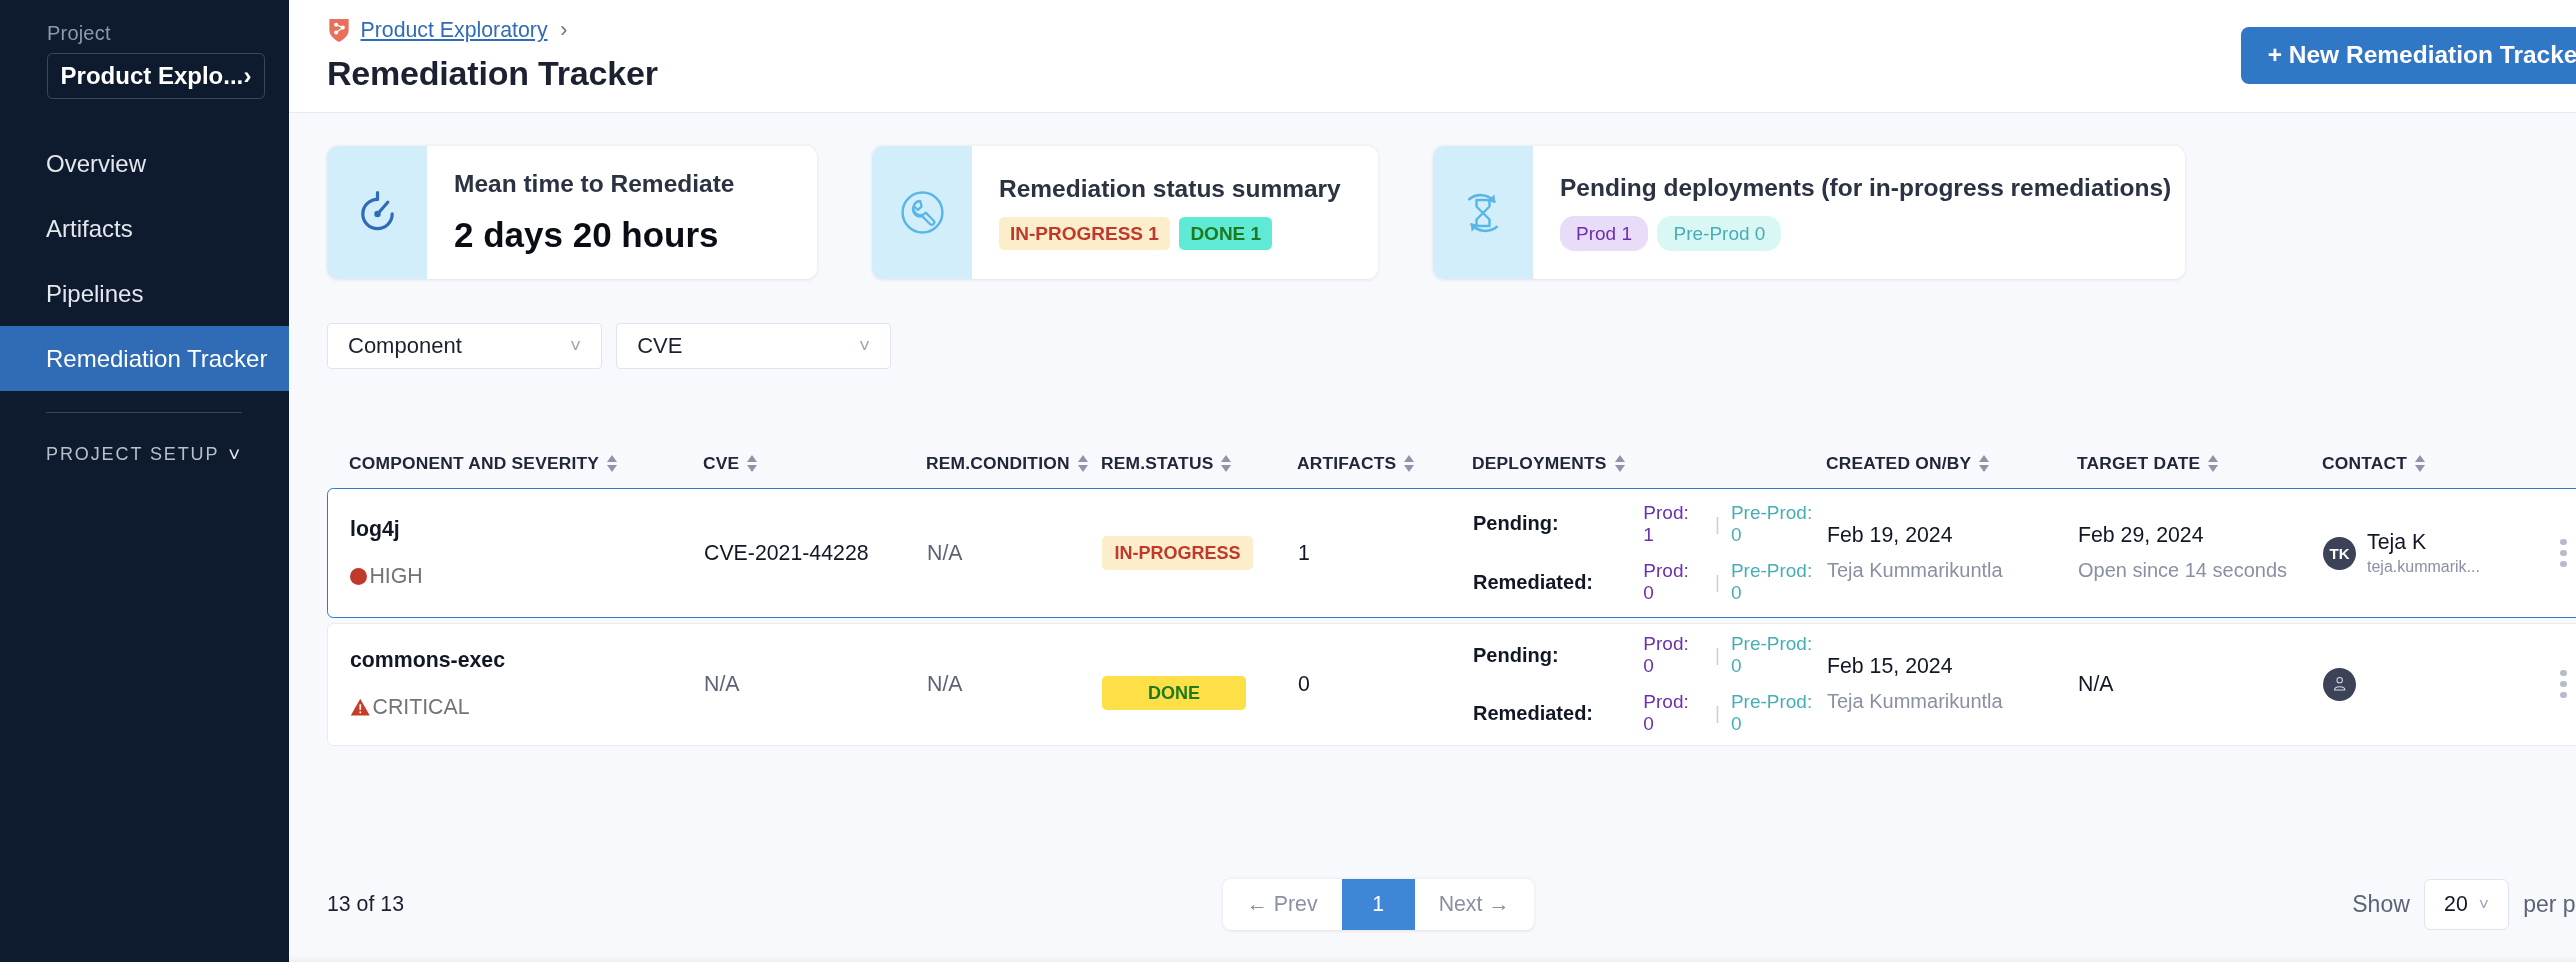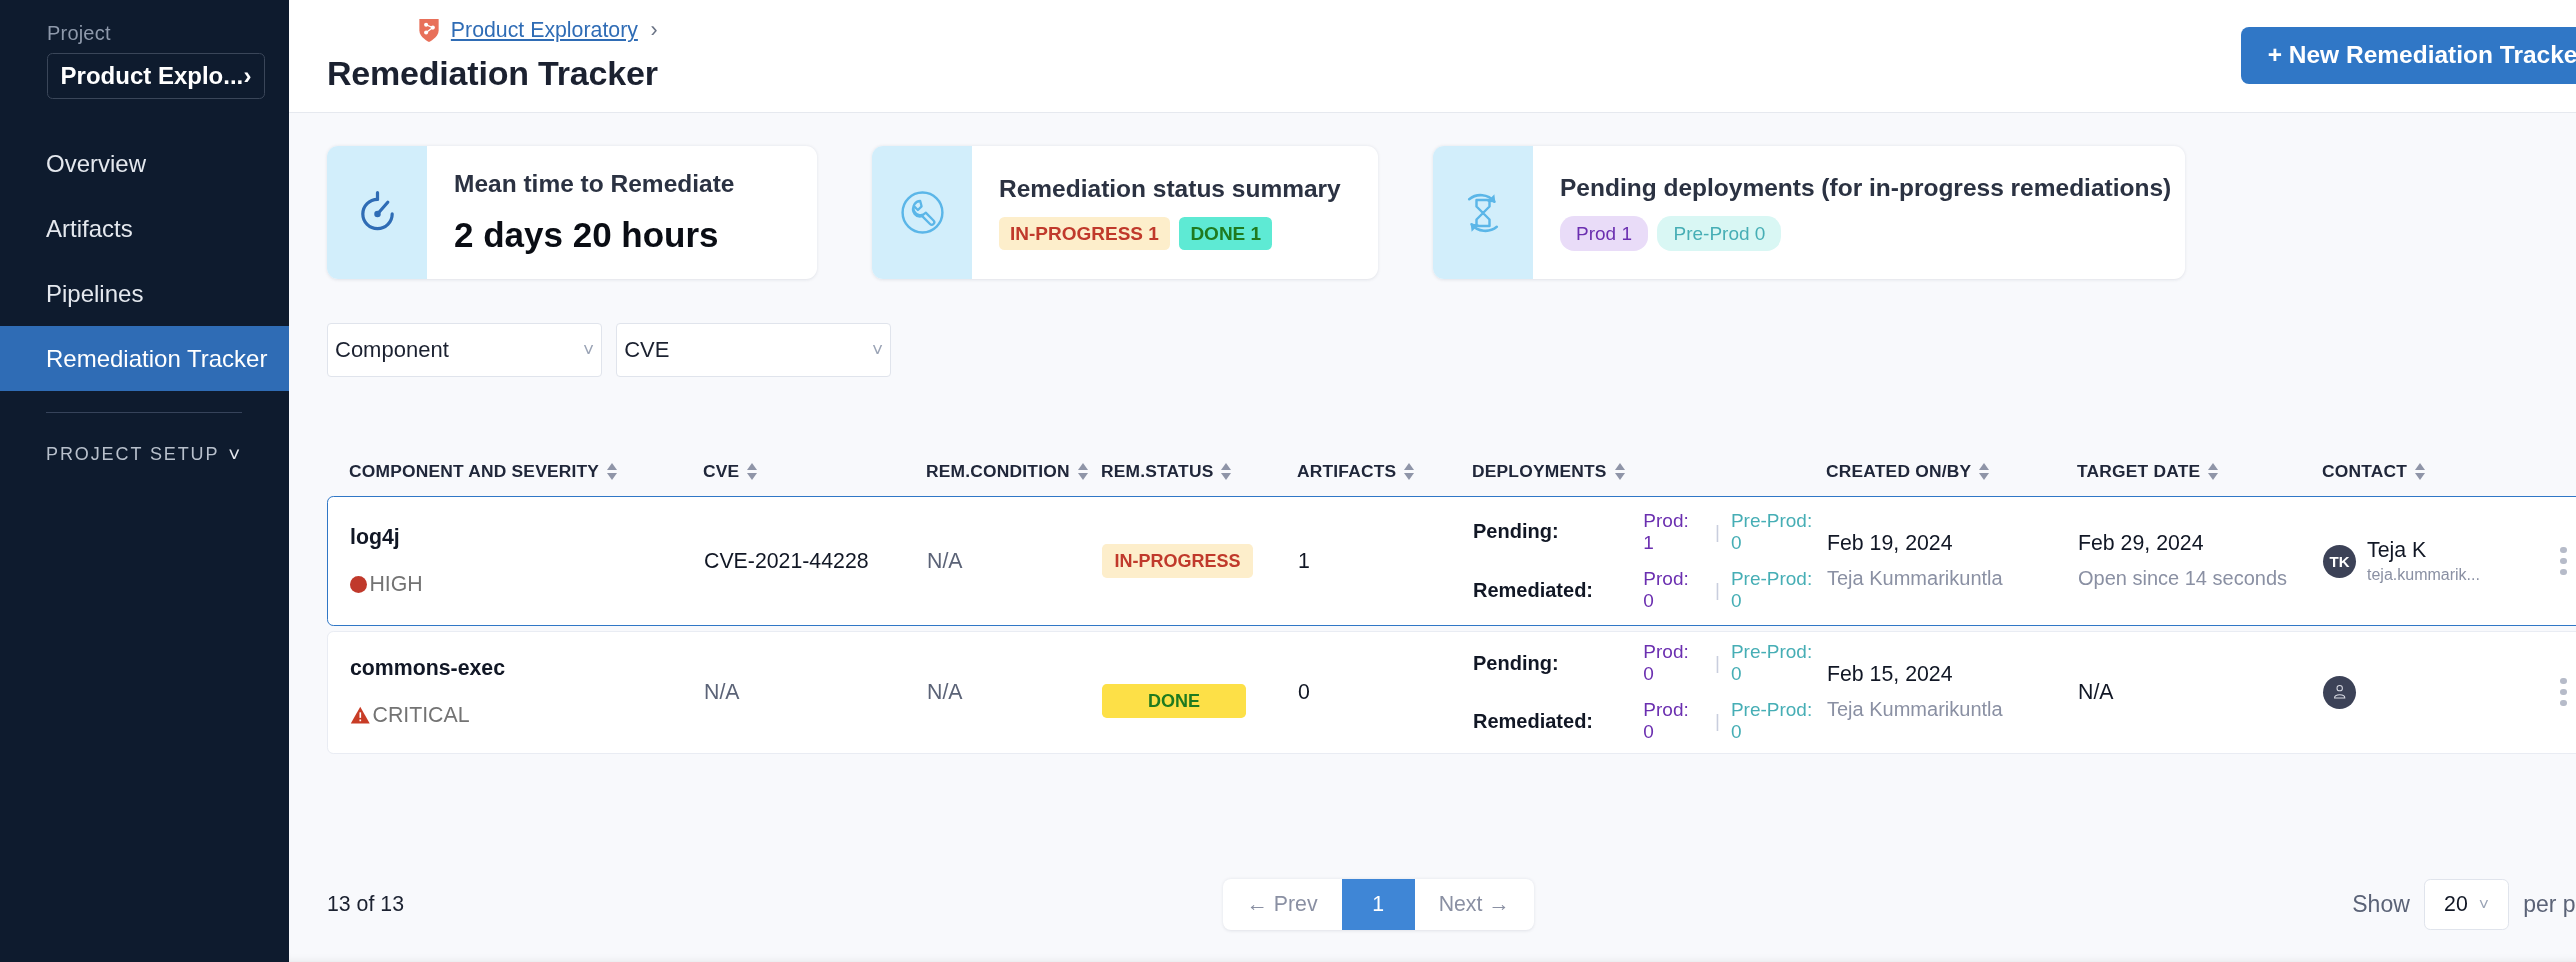--- a/index.html
+++ b/index.html
@@ -58,21 +58,21 @@
     position: relative;
     box-shadow: -8px 0 14.2px -6.3px rgba(0,0,0,.28) inset;
   }
   .topbar {
     background: #ffffff; height: 113px;
     border-bottom: 0.8px solid #e6e9ef;
     display: flex; align-items: flex-start; justify-content: space-between;
     padding: 17.4px 38px 0 38px;
   }
   .crumbwrap { display: flex; flex-direction: column; }
-  .crumb { display: flex; align-items: center; gap: 9.5px; justify-content: flex-end; }
+  .crumb { display: flex; align-items: center; gap: 9.5px; }
   .shield {
     width: 24px; height: 27px; display: block;
   }
   .crumb-link { color: #2f6cb5; font-size: 21.3px; }
   .crumb-sep { color: #6a7385; font-size: 21.3px; margin-left: 3.2px; }
   .page-title { font-size: 34px; font-weight: 700; color: #1b2130; margin-top: 9.5px; letter-spacing: -0.2px; }
   .new-btn {
     background: #3077c6; color: #fff; border: none; border-radius: 8px;
     font-size: 24.5px; font-weight: 700; font-family: inherit;
     padding: 0 27px; height: 57px; margin-top: 9.5px; cursor: pointer;
@@ -102,22 +102,22 @@
   .pill.preprod { background: #d9f7f4; color: #46aeb5; }
 
   .card1 { width: 490px; }
   .card2 { width: 506px; }
   .card3 { width: 752px; }
 
   
   .filters { display: flex; gap: 14.2px; padding: 44px 38px 0 38px; }
   .select {
     background: #fff; border: 0.8px solid #e0e4ec; border-radius: 4px;
-    height: 54px; display: flex; align-items: center; justify-content: space-between;
-    padding: 0 7px; font-size: 22px; color: #1b2130; cursor: pointer;
+    height: 46px; display: flex; align-items: center; justify-content: space-between;
+    padding: 0 20px; font-size: 22px; color: #1b2130; cursor: pointer;
   }
   .select.w1 { width: 275px; }
   .select.w2 { width: 275px; }
   .select .chev { color: #9aa3b5; font-size: 19px; }
 
   
   .tablewrap { padding: 70px 38px 0 38px; flex: 1; }
   .thead {
     display: flex; align-items: center; height: 49px;
     padding: 0 22px;

